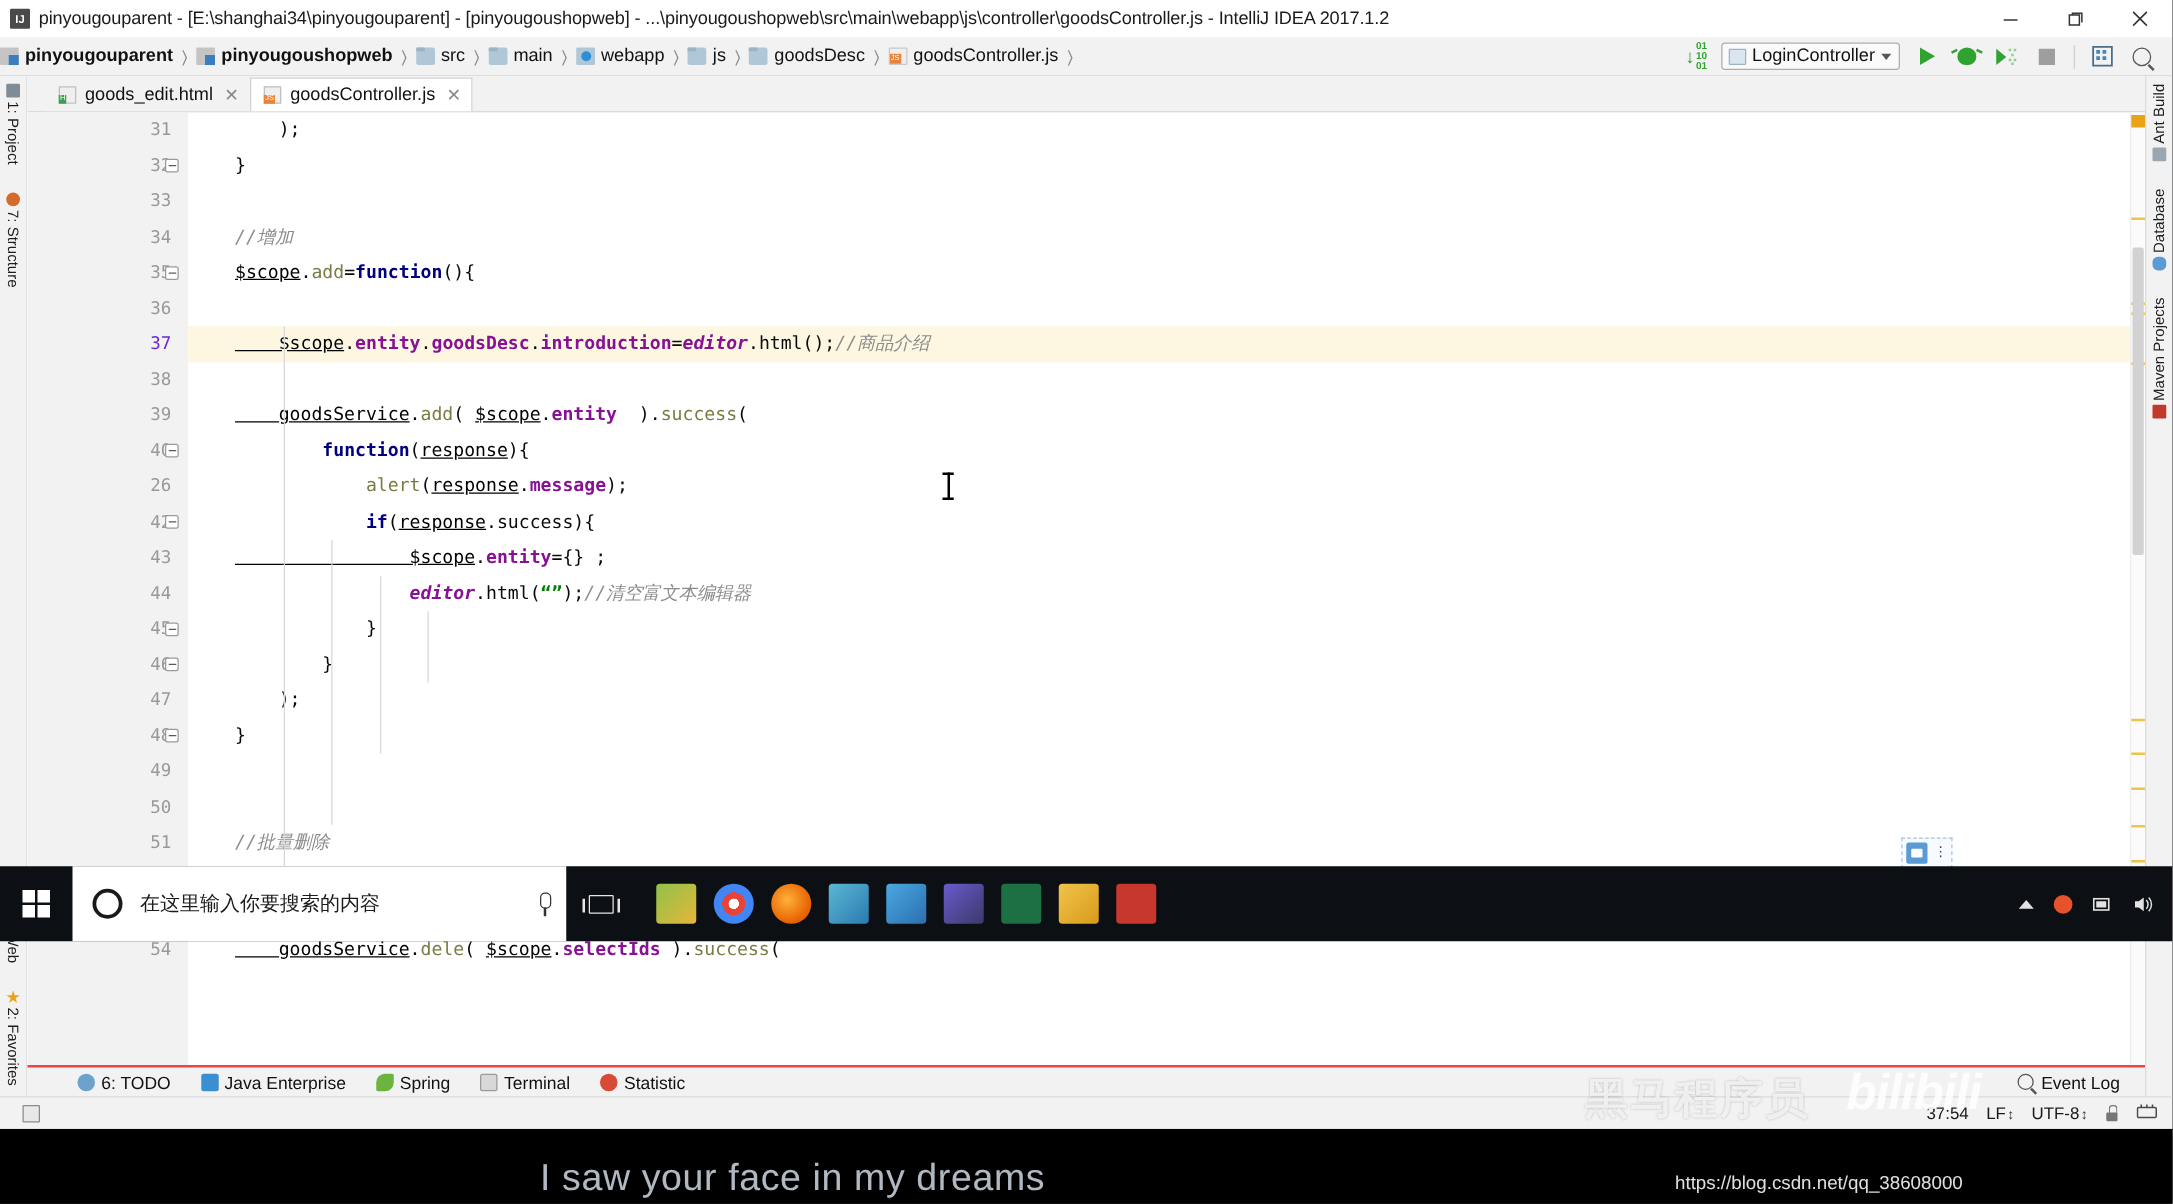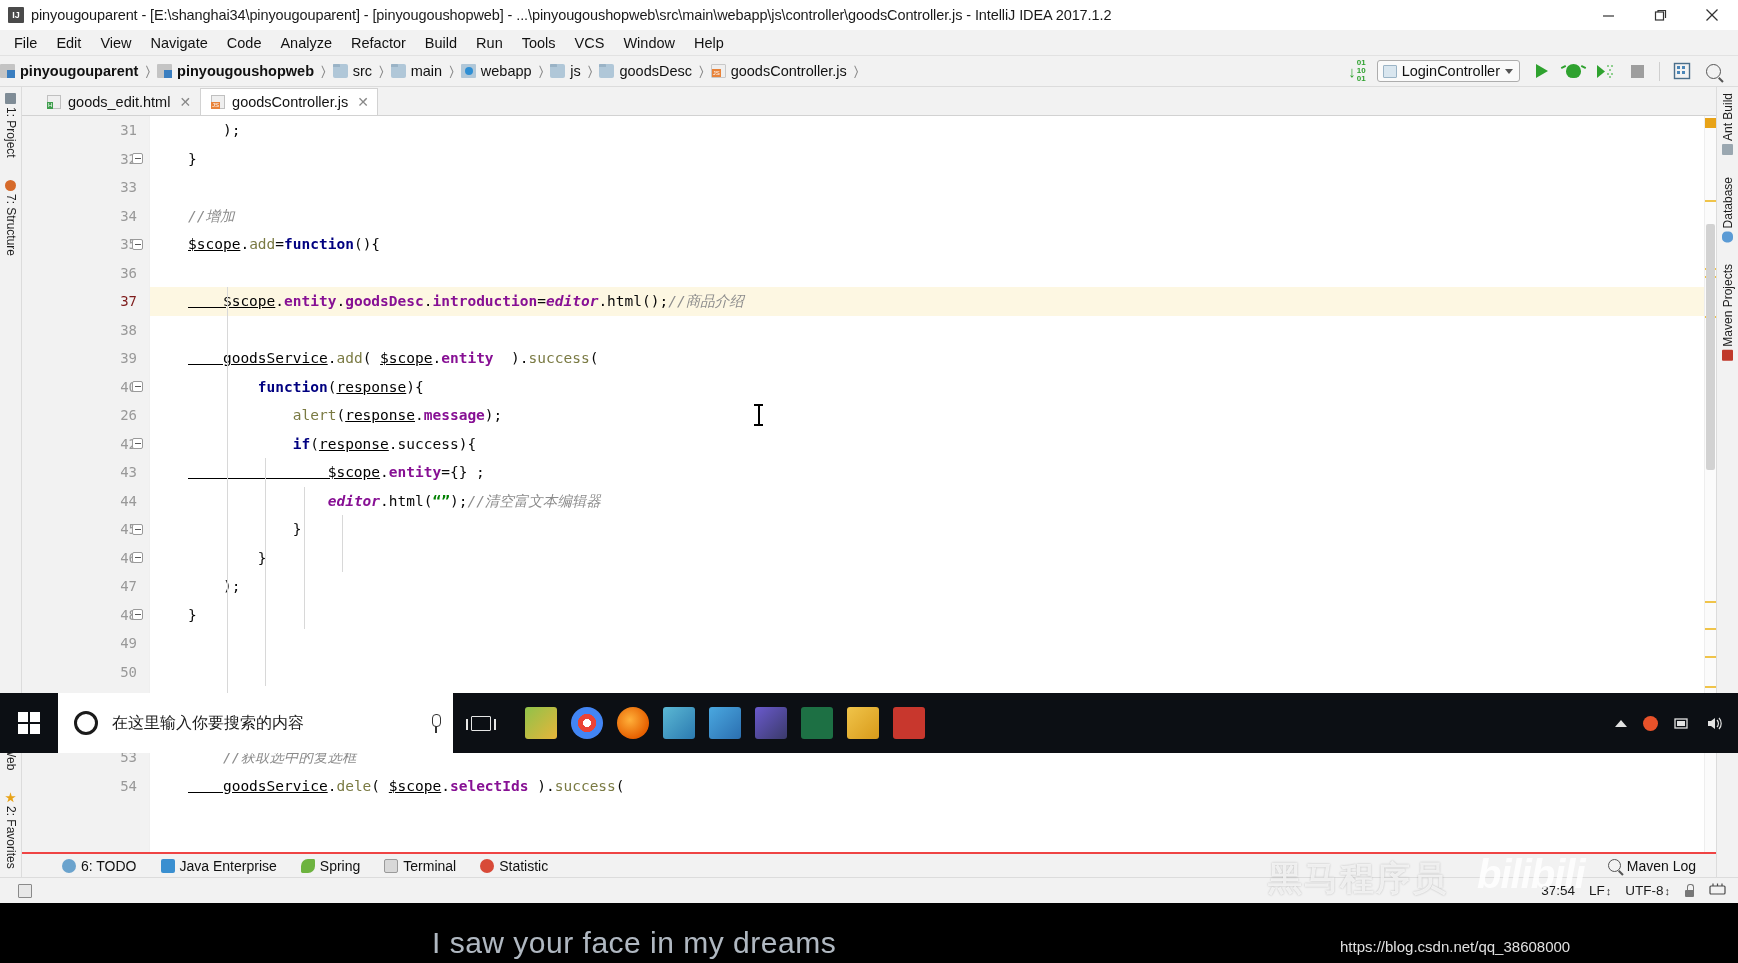--- a/index.html
+++ b/index.html
@@ -257,21 +257,21 @@
   .gutter .gline {
     height: 28.5px;
     display: flex;
     align-items: center;
     justify-content: flex-end;
     padding-right: 12px;
     font-family: "DejaVu Sans Mono", monospace;
     font-size: 14px;
     color: #999999;
   }
-  .gutter .gline.cur { color: #7f1d1d; }
+  .gutter .gline.cur { color: #6d28d9; }
   .fold {
     position: absolute;
     right: 6px;
     width: 11px; height: 11px;
     border: 1px solid #9a9a9a;
     background: #fff;
     border-radius: 2px;
     display:flex;align-items:center;justify-content:center;
   }
   .fold::before { content:""; width:6px; height:1px; background:#5a5a5a; }
@@ -501,35 +501,20 @@
         </div>
         <div class="win-btn">
           <svg width="14" height="14" viewBox="0 0 14 14">
             <line x1="1.5" y1="1.5" x2="12.5" y2="12.5" stroke="#333" stroke-width="1.3"></line>
             <line x1="12.5" y1="1.5" x2="1.5" y2="12.5" stroke="#333" stroke-width="1.3"></line>
           </svg>
         </div>
       </div>
     </div>
 
-    <div class="menubar">
-      <div class="menu-item">File</div>
-      <div class="menu-item">Edit</div>
-      <div class="menu-item">View</div>
-      <div class="menu-item">Navigate</div>
-      <div class="menu-item">Code</div>
-      <div class="menu-item">Analyze</div>
-      <div class="menu-item">Refactor</div>
-      <div class="menu-item">Build</div>
-      <div class="menu-item">Run</div>
-      <div class="menu-item">Tools</div>
-      <div class="menu-item">VCS</div>
-      <div class="menu-item">Window</div>
-      <div class="menu-item">Help</div>
-    </div>
 
     <div class="navbar">
       <div class="crumb bold">
         <span class="ico module"></span>
         <span>pinyougouparent</span>
       </div>
       <span class="crumb-sep">〉</span>
       <div class="crumb bold">
         <span class="ico module"></span>
         <span>pinyougoushopweb</span>
@@ -737,21 +722,21 @@
           <div class="tw-item">
             <span class="tw-ico term"></span>
             <span>Terminal</span>
           </div>
           <div class="tw-item">
             <span class="tw-ico stat"></span>
             <span>Statistic</span>
           </div>
           <div class="tw-right">
             <span class="magnifier"></span>
-            <span>Maven Log</span>
+            <span>Event Log</span>
           </div>
         </div>
       </div>
 
       <div class="side-strip right">
         <div class="strip-group">
           <div class="strip-btn">
             <span class="strip-ico ant"></span>
             <span>Ant Build</span>
           </div>

